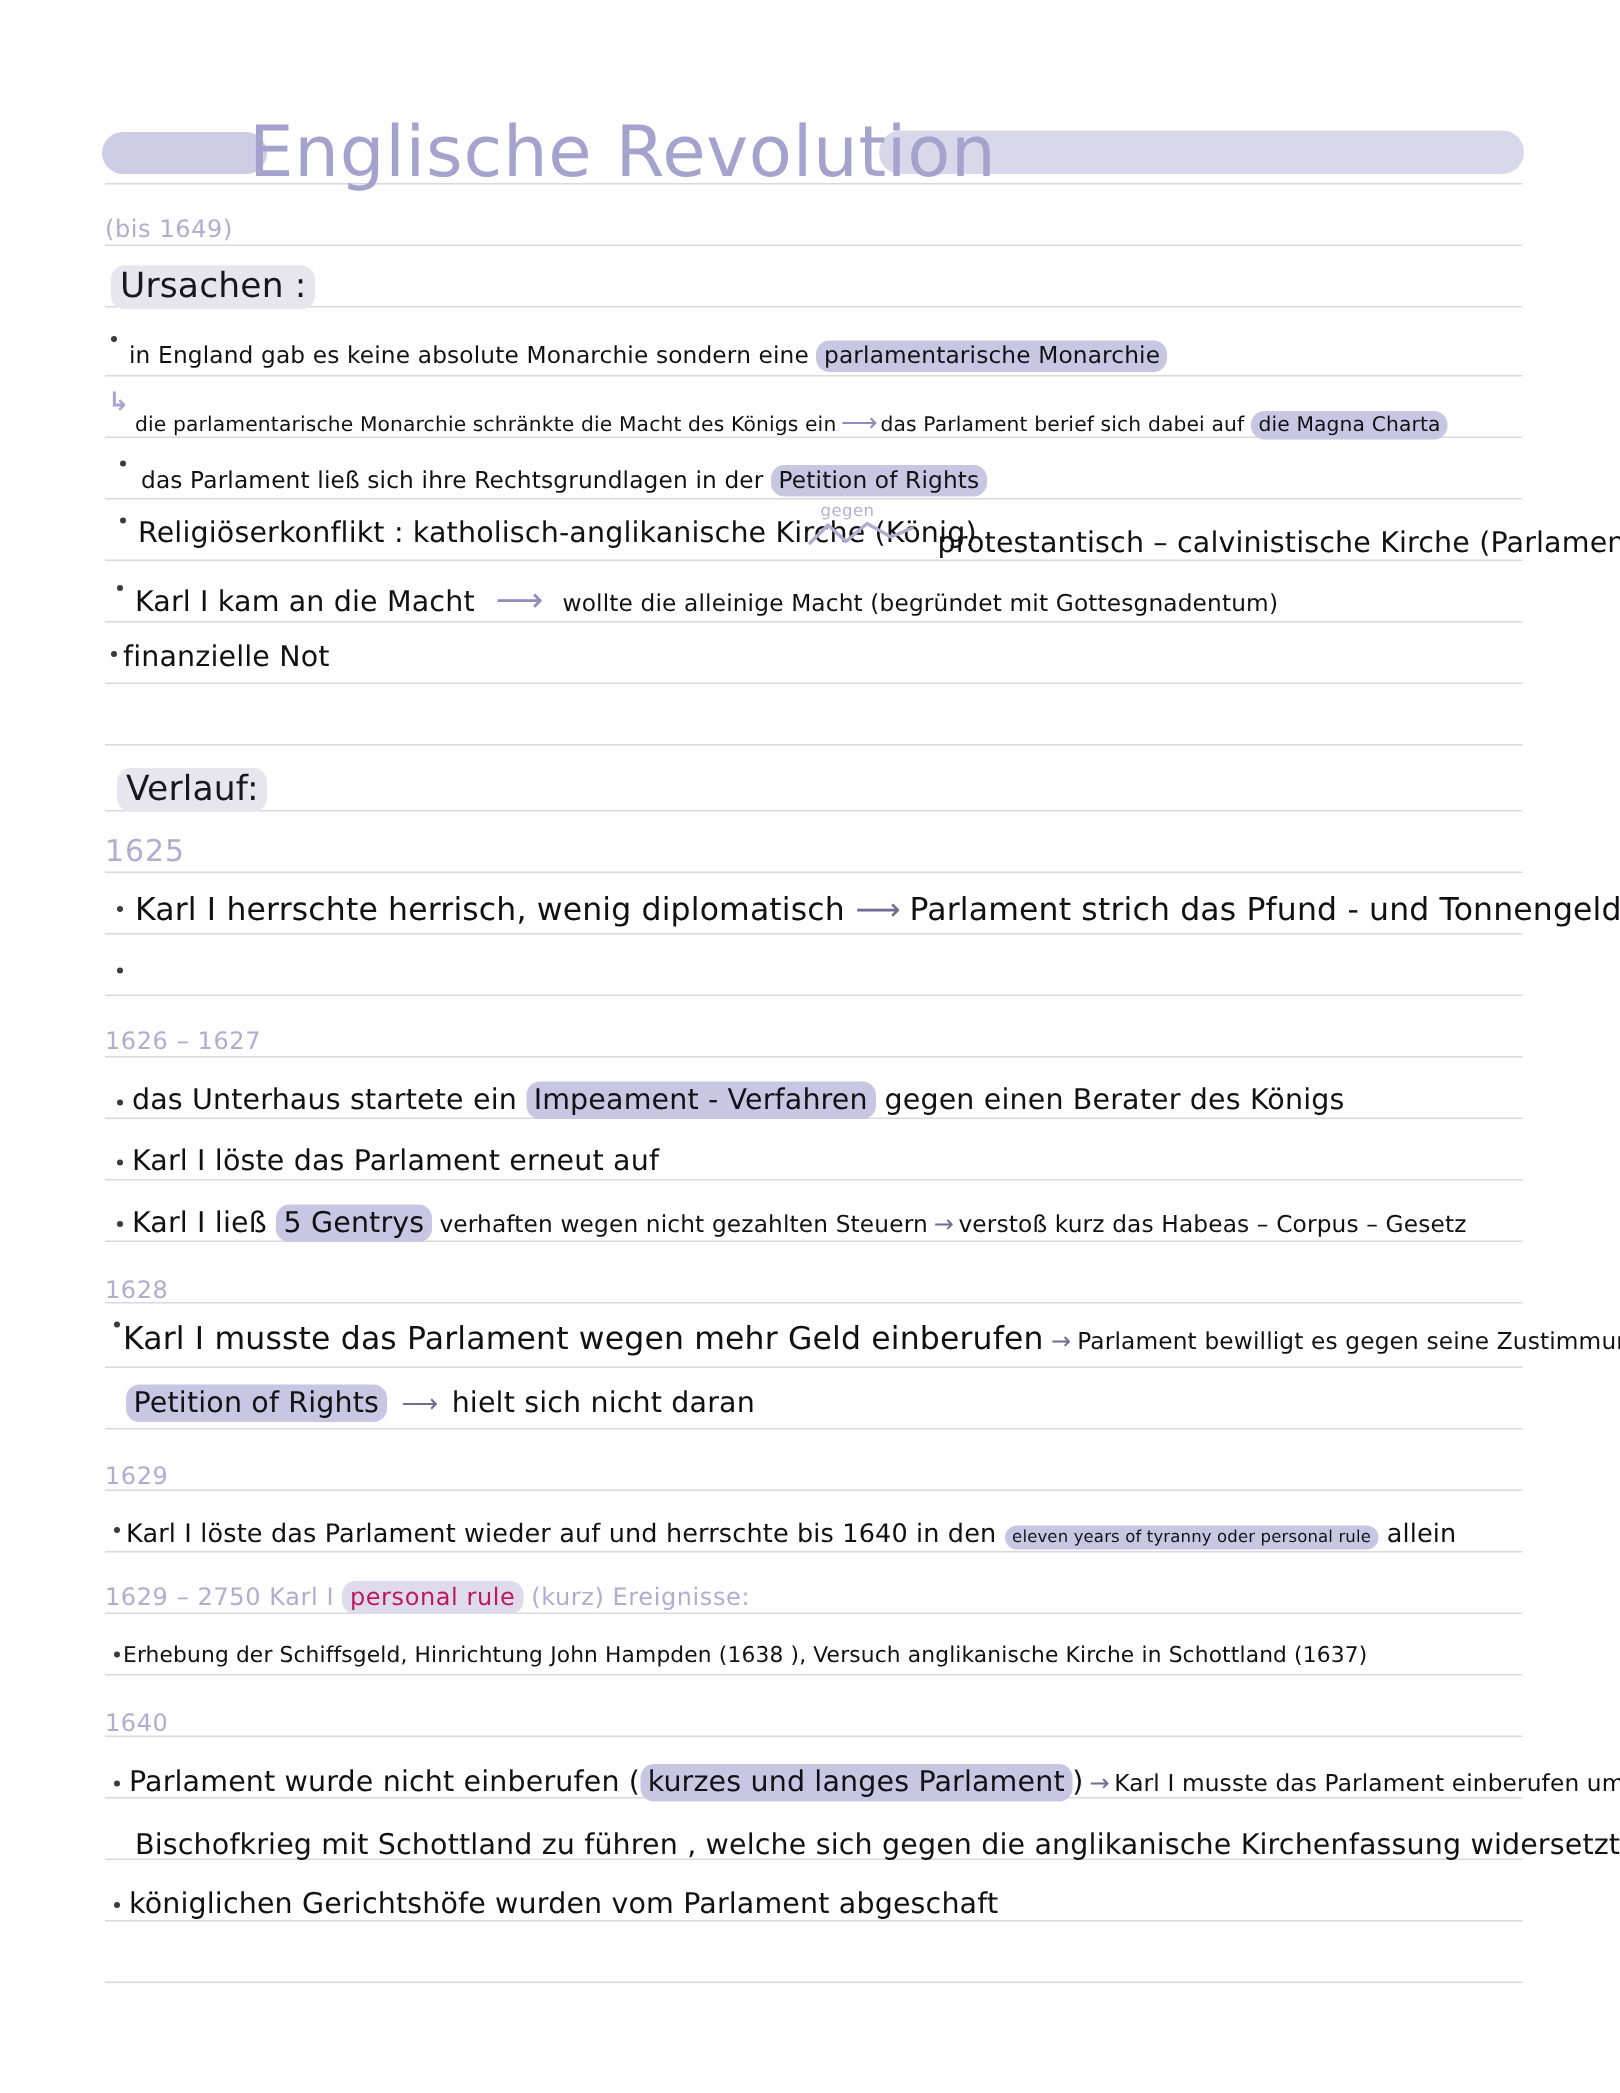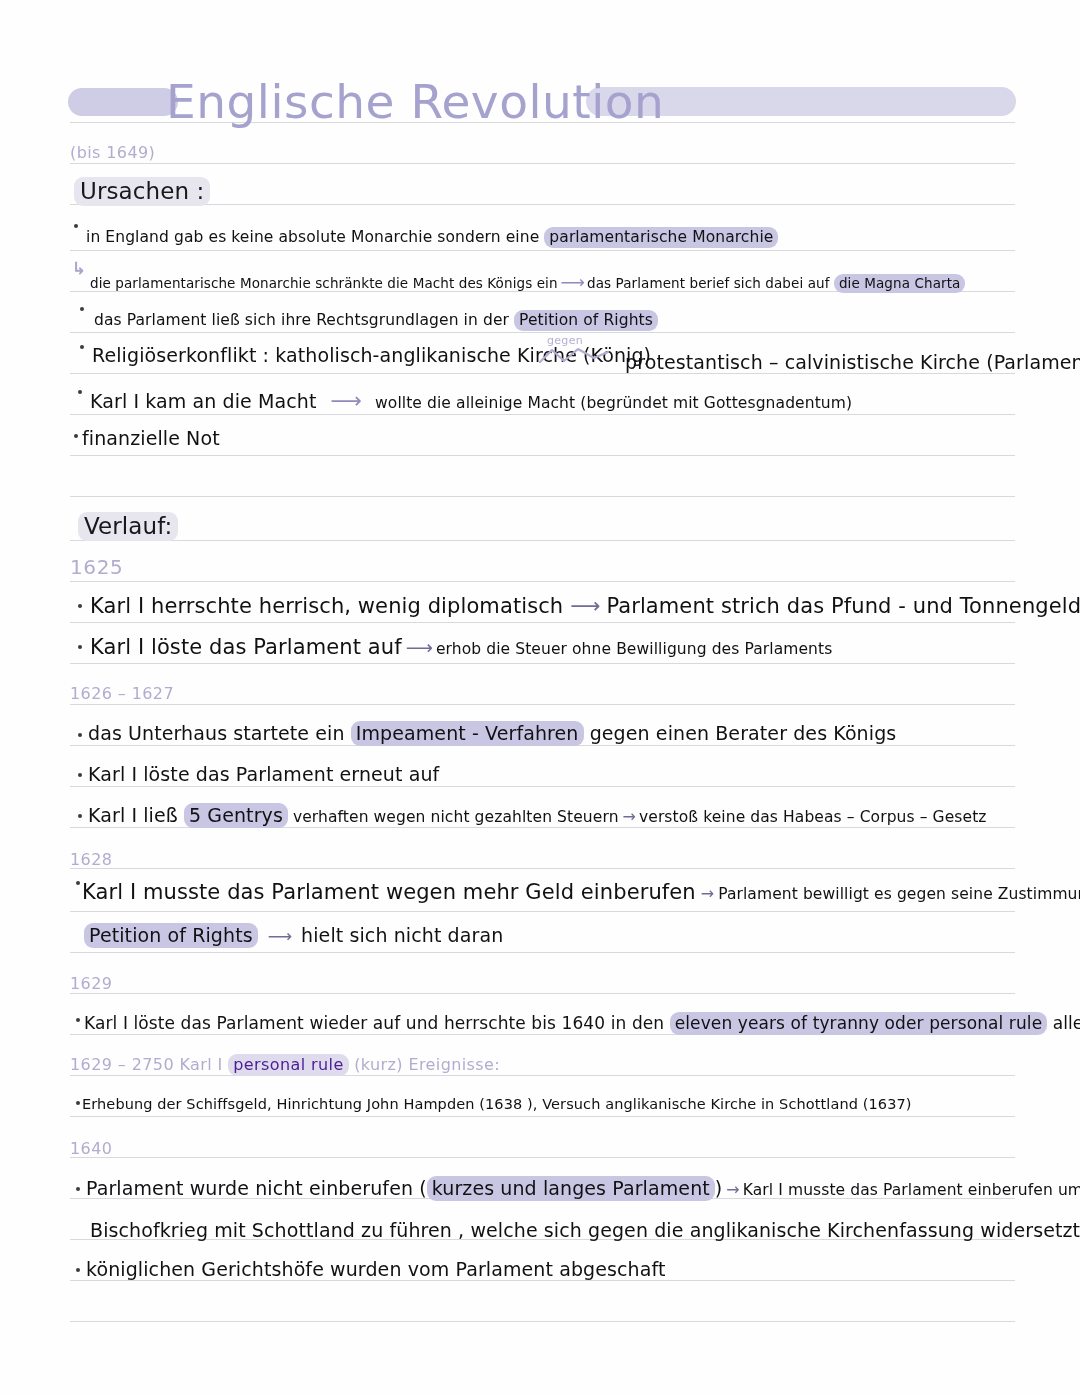--- a/index.html
+++ b/index.html
@@ -252,62 +252,59 @@
   </div>
 
   <div class="row hw date" style="left:70px; top:555px;">1625</div>
 
   <div class="bullet" style="left:78px; top:604px;"></div>
   <div class="row hw big ink" style="left:90px; top:594px;">
     <span>Karl I herrschte herrisch, wenig diplomatisch</span><span class="arrow arrow-ink" style="font-size:21px; padding:0 7px;">⟶</span><span>Parlament strich das Pfund - und Tonnengeld (Steuer)</span>
   </div>
 
   <div class="bullet" style="left:78px; top:645px;"></div>
-  <div class="row hw big ink" style="left:90px; top:635px;">
-    <span>Karl I löste  das Parlament auf</span><span class="arrow arrow-ink" style="font-size:19px; padding:0 4px;">⟶</span><span class="small">erhob die Steuer ohne Bewilligung des Parlaments</span>
-  </div>
 
   <div class="row hw datesm" style="left:70px; top:684px;">1626 – 1627</div>
 
   <div class="bullet" style="left:78px; top:733px;"></div>
   <div class="row hw med ink" style="left:88px; top:722px;">
     <span>das Unterhaus startete ein </span><span class="hl">Impeament - Verfahren</span><span> gegen einen Berater des Königs</span>
   </div>
 
   <div class="bullet" style="left:78px; top:773px;"></div>
   <div class="row hw med ink" style="left:88px; top:763px;">
     <span>Karl I  löste  das Parlament erneut auf</span>
   </div>
 
   <div class="bullet" style="left:78px; top:814px;"></div>
   <div class="row hw med ink" style="left:88px; top:804px;">
-    <span>Karl I ließ </span><span class="hl">5 Gentrys</span><span class="small"> verhaften wegen nicht gezahlten Steuern</span><span class="arrow arrow-ink" style="font-size:16px; padding:0 4px;">→</span><span class="small">verstoß keine das Habeas – Corpus – Gesetz</span>
+    <span>Karl I ließ </span><span class="hl">5 Gentrys</span><span class="small"> verhaften wegen nicht gezahlten Steuern</span><span class="arrow arrow-ink" style="font-size:16px; padding:0 4px;">→</span><span class="small">verstoß kurz das Habeas – Corpus – Gesetz</span>
   </div>
 
   <div class="row hw datesm" style="left:70px; top:850px;">1628</div>
 
   <div class="bullet" style="left:76px; top:881px;"></div>
   <div class="row hw med ink" style="left:82px; top:880px;">
     <span class="big">Karl I musste das Parlament wegen mehr Geld einberufen</span><span class="arrow arrow-ink" style="font-size:16px; padding:0 5px;">→</span><span class="small">Parlament bewilligt es gegen seine Zustimmung  der</span>
   </div>
 
   <div class="row hw med ink" style="left:84px; top:924px;">
     <span class="hl">Petition of Rights</span><span class="arrow arrow-ink" style="font-size:17px; padding:0 10px;">⟶</span><span>hielt sich nicht daran</span>
   </div>
 
   <div class="row hw datesm" style="left:70px; top:974px;">1629</div>
 
   <div class="bullet" style="left:76px; top:1018px;"></div>
   <div class="row hw small ink" style="left:84px; top:1013px;">
-    <span style="font-size:17px">Karl I löste das Parlament wieder auf und herrschte bis 1640 in den </span><span class="hl" style="font-size:17px">eleven years of tyranny oder personal rule</span><span style="font-size:17px"> allein</span>
+    <span style="font-size:17px">Karl I löste das Parlament wieder auf und herrschte bis 1640 in den </span><span class="hl" style="font-size:11px">eleven years of tyranny oder personal rule</span><span style="font-size:17px"> allein</span>
   </div>
 
   <div class="row hw datesm" style="left:70px; top:1055px;">
     <span>1629 – 2750   Karl I</span>
-    <span class="hl-soft" style="color:#4c1d95;">personal rule</span>
+    <span class="hl-soft" style="color:#be185d;">personal rule</span>
     <span>(kurz) Ereignisse:</span>
   </div>
 
   <div class="bullet" style="left:76px; top:1101px;"></div>
   <div class="row hw tiny ink" style="left:82px; top:1096px; font-size:14.5px;">
     <span>Erhebung der Schiffsgeld, Hinrichtung John Hampden (1638 ), Versuch anglikanische Kirche in Schottland (1637)</span>
   </div>
 
   <div class="row hw datesm" style="left:70px; top:1139px;">1640</div>
 

